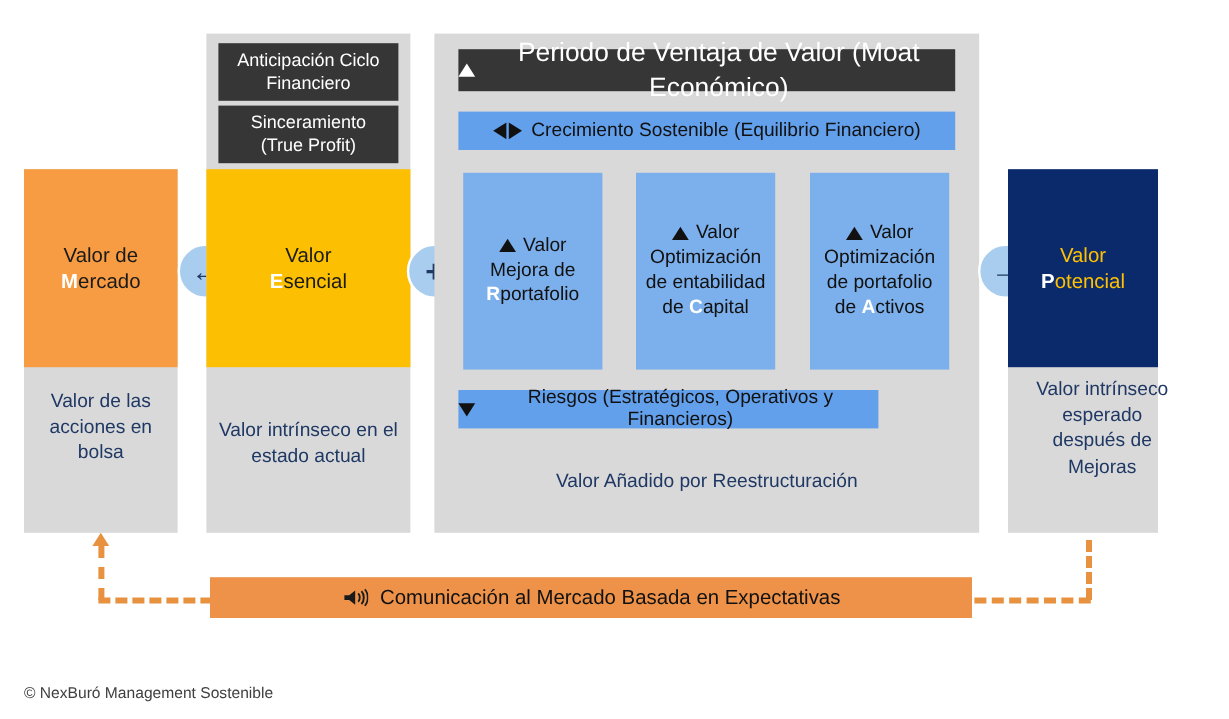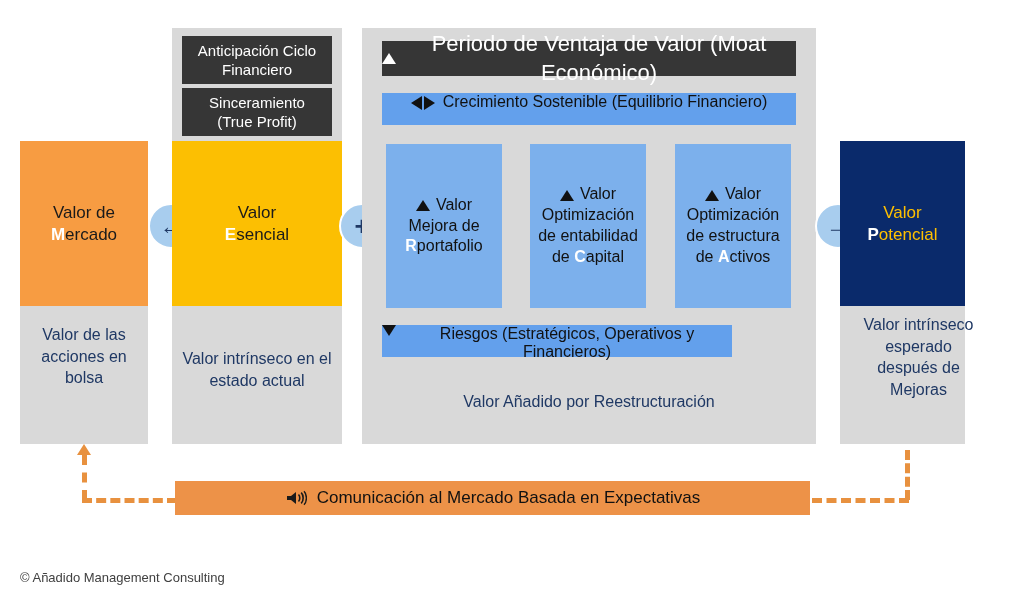--- a/index.html
+++ b/index.html
@@ -40,21 +40,21 @@
   .darkbar{
     background:#363636;color:#ffffff;
     display:flex;align-items:center;justify-content:center;
     text-align:center;font-size:15px;line-height:1.3;
   }
   .darkbar-wide{font-size:22px;}
 
   
   .bluebar{
     background:#63a0ec;color:#111111;
-    display:flex;align-items:flex-start;justify-content:center;
+    display:flex;align-items:center;justify-content:center;
     text-align:center;font-size:16px;
   }
   .bluecard{
     background:#7cb0ec;color:#111111;
     display:flex;align-items:center;justify-content:center;
     text-align:center;font-size:16px;line-height:1.3;
   }
 
   
   .circ{
@@ -203,21 +203,21 @@
       </div>
     </div>
   </div>
 
   <div class="abs bluecard" style="left:675px;top:144px;width:116px;height:164px;">
     <div>
       <div>
         <span class="tri-up"></span><span>Valor</span>
       </div>
       <div>Optimización</div>
-      <div>de estructura</div>
+      <div>de portafolio</div>
       <div>
         <span>de </span><span class="hl-white">A</span><span>ctivos</span>
       </div>
     </div>
   </div>
 
   <div class="abs bluebar" style="left:382px;top:325px;width:350px;height:32px;">
     <span class="tri-down"></span>
     <span>Riesgos (Estratégicos, Operativos y Financieros)</span>
   </div>
@@ -256,15 +256,15 @@
       <svg width="22" height="18" viewBox="0 0 22 18" aria-hidden="true">
         <path d="M2 7 L2 11 L6 11 L11 15 L11 3 L6 7 Z" fill="#1a1a1a"></path>
         <path d="M13.5 5.5 C15.2 7.2 15.2 10.8 13.5 12.5" stroke="#1a1a1a" stroke-width="1.6" fill="none"></path>
         <path d="M16.2 3.6 C18.8 6.2 18.8 11.8 16.2 14.4" stroke="#1a1a1a" stroke-width="1.6" fill="none"></path>
         <path d="M19 2.2 C22.2 5.4 22.2 12.6 19 15.8" stroke="#1a1a1a" stroke-width="1.4" fill="none"></path>
       </svg>
     </span>
     <span>Comunicación al Mercado Basada en Expectativas</span>
   </div>
 
-  <div class="footer" style="left:20px;top:570px;">© Añadido Management Consulting</div>
+  <div class="footer" style="left:20px;top:570px;">© NexBuró Management Sostenible</div>
 
 </div>
 
 </body></html>

